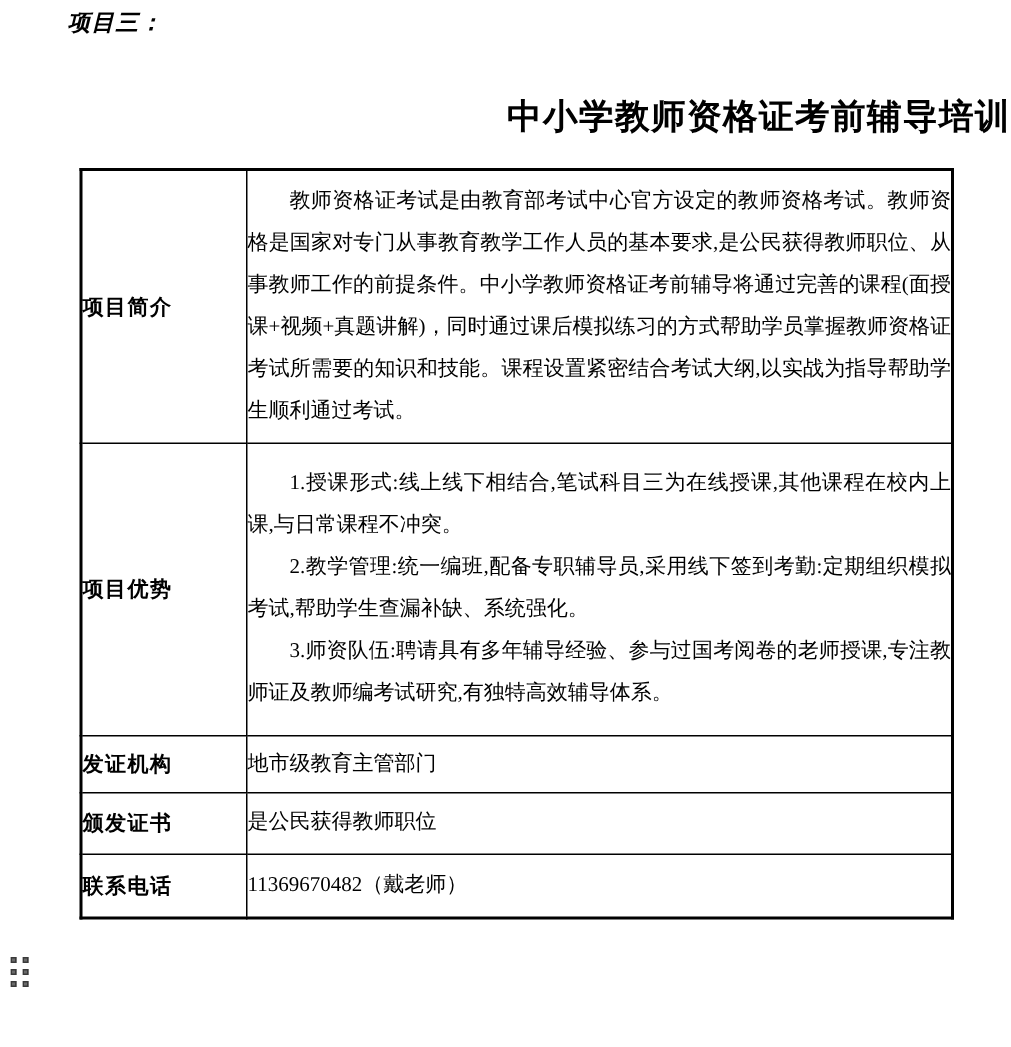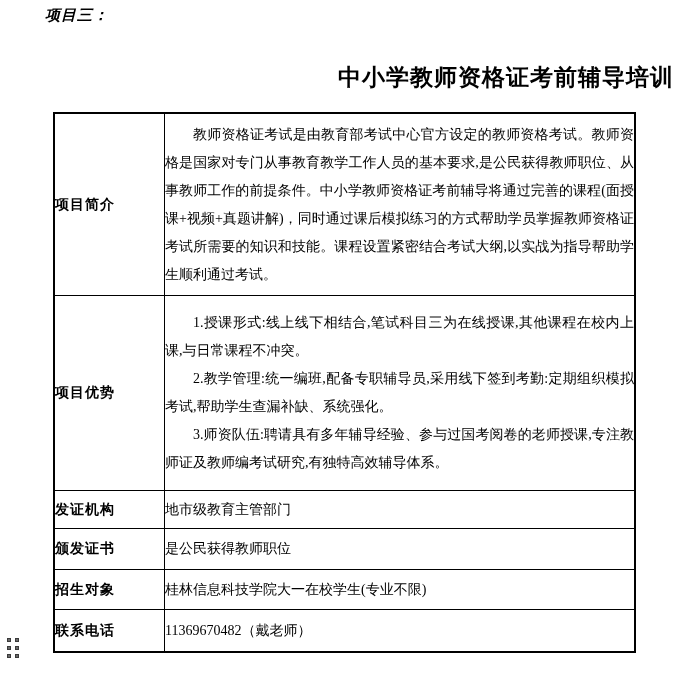--- a/index.html
+++ b/index.html
@@ -120,26 +120,20 @@
       <td class="content-cell center-text">
         <p>地市级教育主管部门</p>
       </td>
     </tr>
     <tr class="row-cert">
       <td class="label-cell">颁发证书</td>
       <td class="content-cell center-text">
         <p>是公民获得教师职位</p>
       </td>
     </tr>
-    <tr class="row-target">
-      <td class="label-cell">招生对象</td>
-      <td class="content-cell center-text">
-        <p>桂林信息科技学院大一在校学生(专业不限)</p>
-      </td>
-    </tr>
     <tr class="row-phone">
       <td class="label-cell">联系电话</td>
       <td class="content-cell center-text">
         <p>11369670482（戴老师）</p>
       </td>
     </tr>
   </tbody>
 </table>
 
 <div class="drag-handle">

